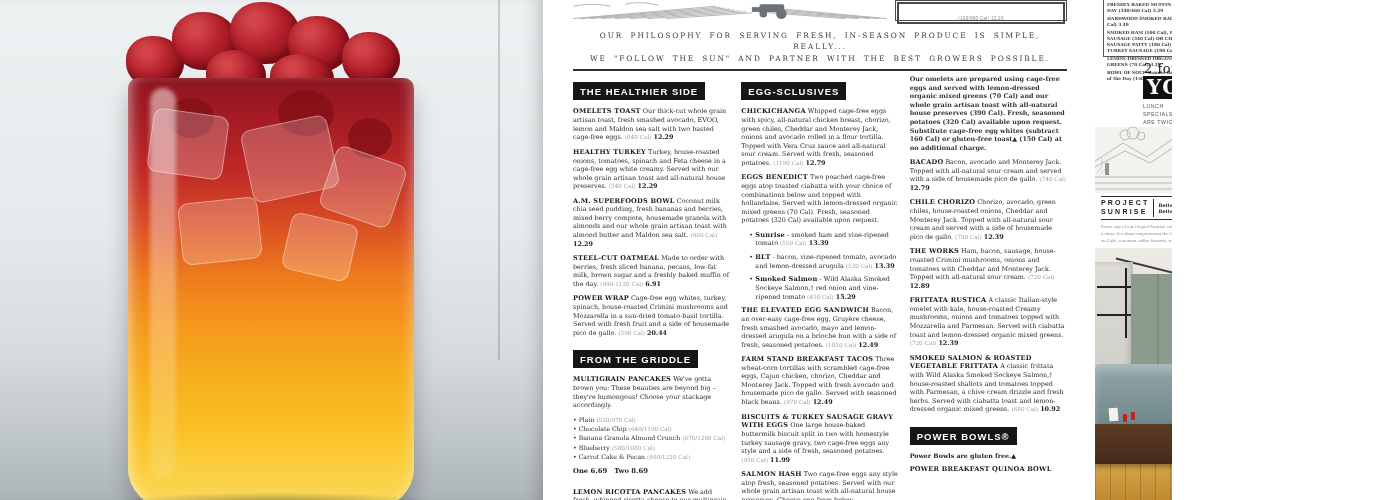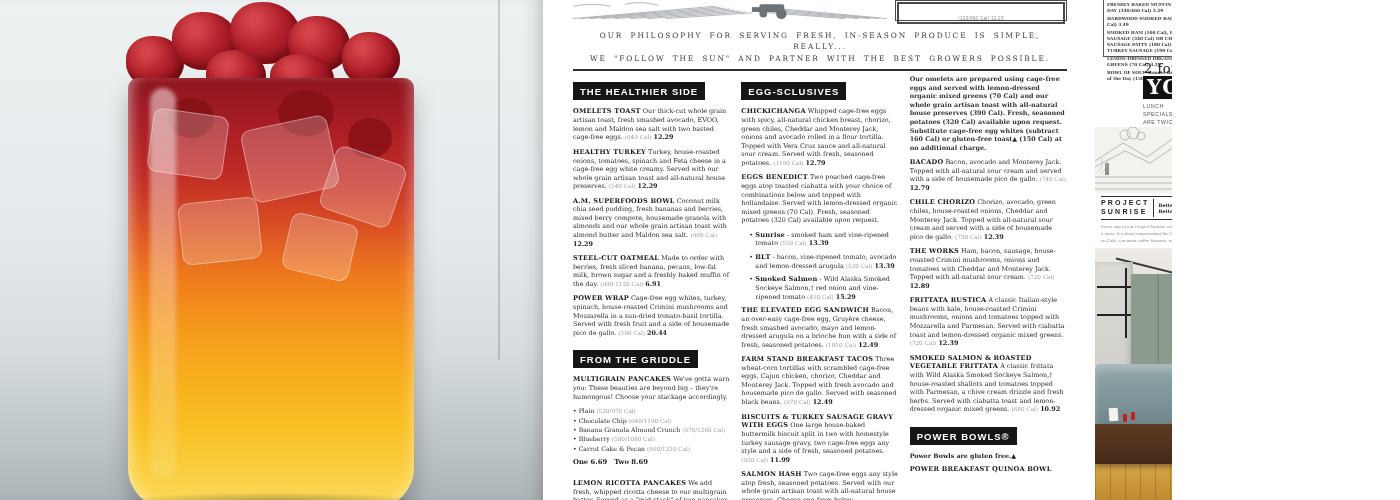--- a/index.html
+++ b/index.html
@@ -247,21 +247,21 @@
         <div class="sec-h">THE HEALTHIER SIDE</div>
         <div>
 
         <p class="mi"><b class="nm">OMELETS TOAST</b> <span>Our thick-cut whole grain artisan toast, fresh smashed avocado, EVOO, lemon and Maldon sea salt with two basted cage-free eggs.</span> <span class="cal">(640 Cal)</span> <b class="pr">12.29</b></p>
             <p class="mi"><b class="nm">HEALTHY TURKEY</b> <span>Turkey, house-roasted onions, tomatoes, spinach and Feta cheese in a cage-free egg white creamy. Served with our whole grain artisan toast and all-natural house preserves.</span> <span class="cal">(540 Cal)</span> <b class="pr">12.29</b></p>
             <p class="mi"><b class="nm">A.M. SUPERFOODS BOWL</b> <span>Coconut milk chia seed pudding, fresh bananas and berries, mixed berry compote, housemade granola with almonds and our whole grain artisan toast with almond butter and Maldon sea salt.</span> <span class="cal">(960 Cal)</span> <b class="pr">12.29</b></p>
             <p class="mi"><b class="nm">STEEL-CUT OATMEAL</b> <span>Made to order with berries, fresh sliced banana, pecans, low-fat milk, brown sugar and a freshly baked muffin of the day.</span> <span class="cal">(990-1120 Cal)</span> <b class="pr">6.91</b></p>
             <p class="mi"><b class="nm">POWER WRAP</b> <span>Cage-free egg whites, turkey, spinach, house-roasted Crimini mushrooms and Mozzarella in a sun-dried tomato-basil tortilla. Served with fresh fruit and a side of housemade pico de gallo.</span> <span class="cal">(590 Cal)</span> <b class="pr">20.44</b></p>
           </div>
         <div class="sec-h">FROM THE GRIDDLE</div>
-        <p class="mi"><b class="nm">MULTIGRAIN PANCAKES</b> <span>We've gotta warn you: These beauties are beyond big – they're humongous! Choose your stackage accordingly.</span></p>
+        <p class="mi"><b class="nm">MULTIGRAIN PANCAKES</b> <span>We've gotta brown you: These beauties are beyond big – they're humongous! Choose your stackage accordingly.</span></p>
         <div>
 
         <p class="flav"><span>Plain</span> <span class="cal">(520/970 Cal)</span></p>
             <p class="flav"><span>Chocolate Chip</span> <span class="cal">(640/1190 Cal)</span></p>
             <p class="flav"><span>Banana Granola Almond Crunch</span> <span class="cal">(670/1260 Cal)</span></p>
             <p class="flav"><span>Blueberry</span> <span class="cal">(580/1080 Cal)</span></p>
             <p class="flav"><span>Carrot Cake &amp; Pecan</span> <span class="cal">(660/1220 Cal)</span></p>
           </div>
         <p class="price-line"><span>One</span> <span>6.69</span> &nbsp; <span>Two</span> <span>8.69</span></p>
         <div>
@@ -293,21 +293,21 @@
         
       </div>
 
       <div class="col">
         <p class="mi intro">Our omelets are prepared using cage-free eggs and served with lemon-dressed organic mixed greens (70 Cal) and our whole grain artisan toast with all-natural house preserves (390 Cal). Fresh, seasoned potatoes (320 Cal) available upon request. Substitute cage-free egg whites (subtract 160 Cal) or gluten-free toast▲ (150 Cal) at no additional charge.</p>
         <div>
 
         <p class="mi"><b class="nm">BACADO</b> <span>Bacon, avocado and Monterey Jack. Topped with all-natural sour cream and served with a side of housemade pico de gallo.</span> <span class="cal">(740 Cal)</span> <b class="pr">12.79</b></p>
             <p class="mi"><b class="nm">CHILE CHORIZO</b> <span>Chorizo, avocado, green chiles, house-roasted onions, Cheddar and Monterey Jack. Topped with all-natural sour cream and served with a side of housemade pico de gallo.</span> <span class="cal">(730 Cal)</span> <b class="pr">12.39</b></p>
             <p class="mi"><b class="nm">THE WORKS</b> <span>Ham, bacon, sausage, house-roasted Crimini mushrooms, onions and tomatoes with Cheddar and Monterey Jack. Topped with all-natural sour cream.</span> <span class="cal">(720 Cal)</span> <b class="pr">12.89</b></p>
-            <p class="mi"><b class="nm">FRITTATA RUSTICA</b> <span>A classic Italian-style beans with kale, house-roasted Crimini mushrooms, onions and tomatoes topped with Mozzarella and Parmesan. Served with ciabatta toast and lemon-dressed organic mixed greens.</span> <span class="cal">(720 Cal)</span> <b class="pr">12.39</b></p>
+            <p class="mi"><b class="nm">FRITTATA RUSTICA</b> <span>A classic Italian-style omelet with kale, house-roasted Creamy mushrooms, onions and tomatoes topped with Mozzarella and Parmesan. Served with ciabatta toast and lemon-dressed organic mixed greens.</span> <span class="cal">(720 Cal)</span> <b class="pr">12.39</b></p>
             <p class="mi"><b class="nm">SMOKED SALMON &amp; ROASTED VEGETABLE FRITTATA</b> <span>A classic frittata with Wild Alaska Smoked Sockeye Salmon,† house-roasted shallots and tomatoes topped with Parmesan, a chive cream drizzle and fresh herbs. Served with ciabatta toast and lemon-dressed organic mixed greens.</span> <span class="cal">(680 Cal)</span> <b class="pr">10.92</b></p>
           </div>
         <div class="sec-h">POWER BOWLS®</div>
         <p class="note">Power Bowls are gluten free.▲</p>
         <div>
 
         <p class="mi"><b class="nm">POWER BREAKFAST QUINOA BOWL</b>   </p>
           </div>
       </div>
     </div>

